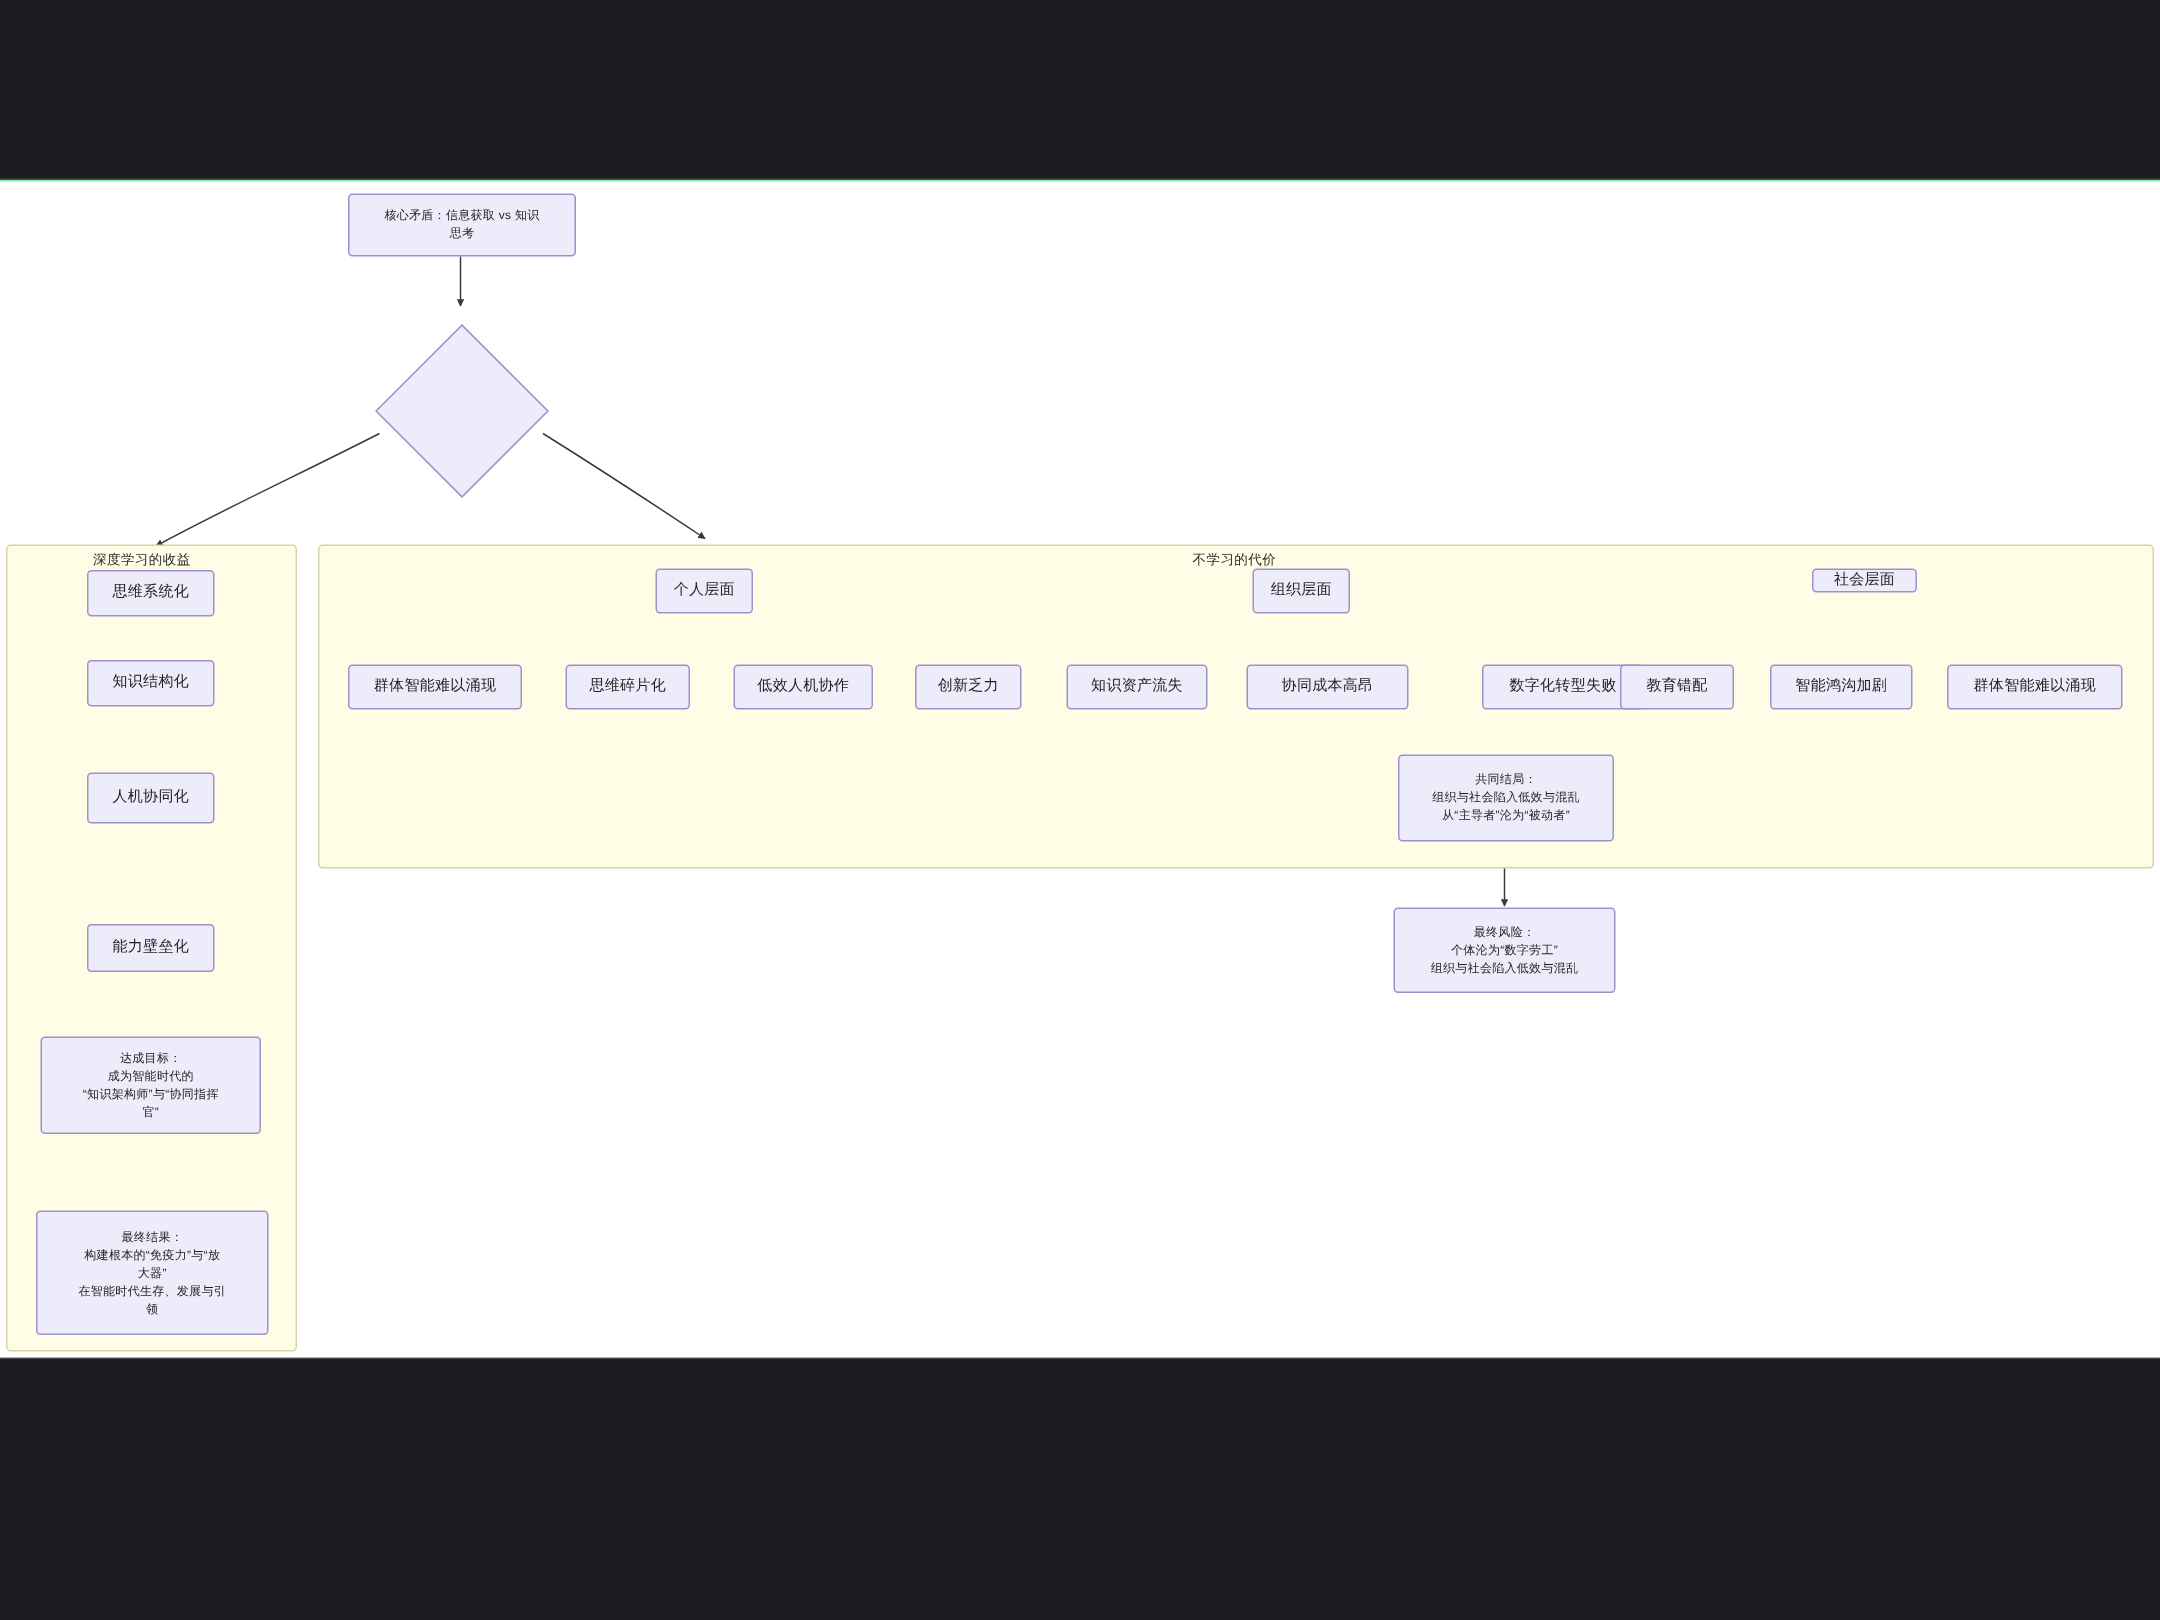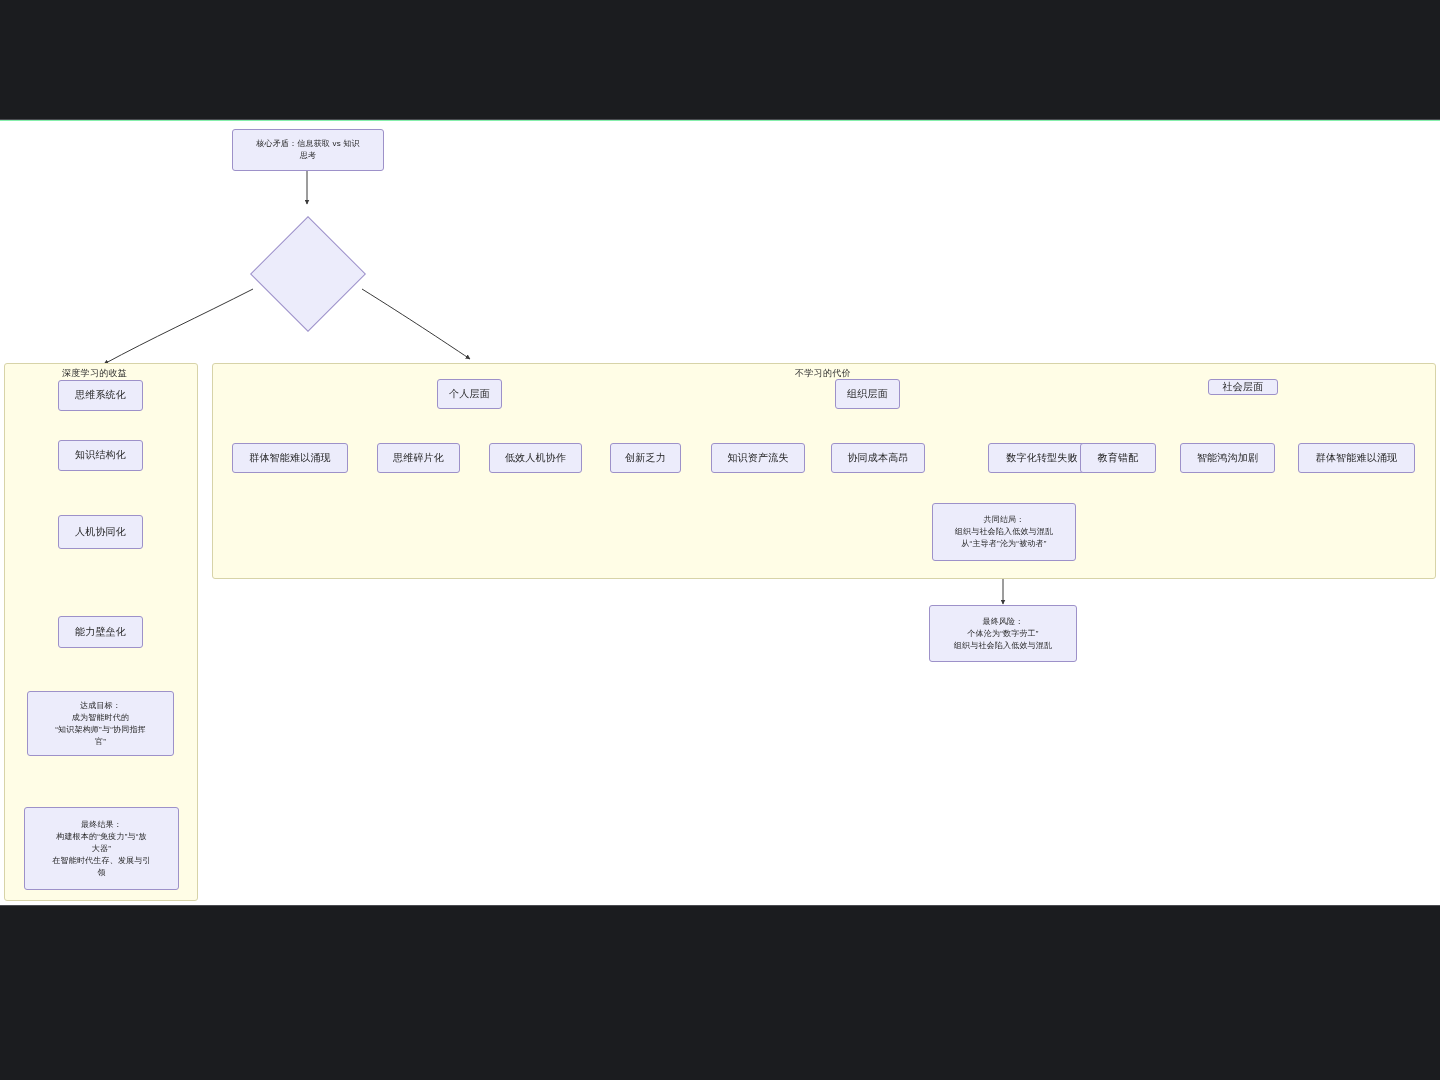--- a/index.html
+++ b/index.html
@@ -172,21 +172,21 @@
 
     <div class="node" style="left:437px; top:258px; width:65px; height:30px;">个人层面</div>
     <div class="node" style="left:835px; top:258px; width:65px; height:30px;">组织层面</div>
     <div class="node" style="left:1196px; top:258px; width:70px; height:16px;margin-left:12px;">社会层面</div>
 
     <div class="node" style="left:232px; top:322px; width:116px; height:30px;">群体智能难以涌现</div>
     <div class="node" style="left:377px; top:322px; width:83px; height:30px;">思维碎片化</div>
     <div class="node" style="left:489px; top:322px; width:93px; height:30px;">低效人机协作</div>
     <div class="node" style="left:610px; top:322px; width:71px; height:30px;">创新乏力</div>
     <div class="node" style="left:711px; top:322px; width:94px; height:30px;">知识资产流失</div>
-    <div class="node" style="left:831px; top:322px; width:94px; height:30px;text-align:center;">协同成本高昂</div>
+    <div class="node" style="left:831px; top:322px; width:108px; height:30px;text-align:center;">协同成本高昂</div>
     <div class="node" style="left:948px; top:322px; width:108px; height:30px;margin-left:40px;">数字化转型失败</div>
     <div class="node" style="left:1080px; top:322px; width:76px; height:30px;">教育错配</div>
     <div class="node" style="left:1180px; top:322px; width:95px; height:30px;">智能鸿沟加剧</div>
     <div class="node" style="left:1298px; top:322px; width:117px; height:30px;">群体智能难以涌现</div>
 
     <div class="node multiline" style="left:932px; top:382px; width:144px; height:58px; flex-direction:column;">
       <span>共同结局：</span>
       <span>组织与社会陷入低效与混乱</span>
       <span>从“主导者”沦为“被动者”</span>
     </div>

